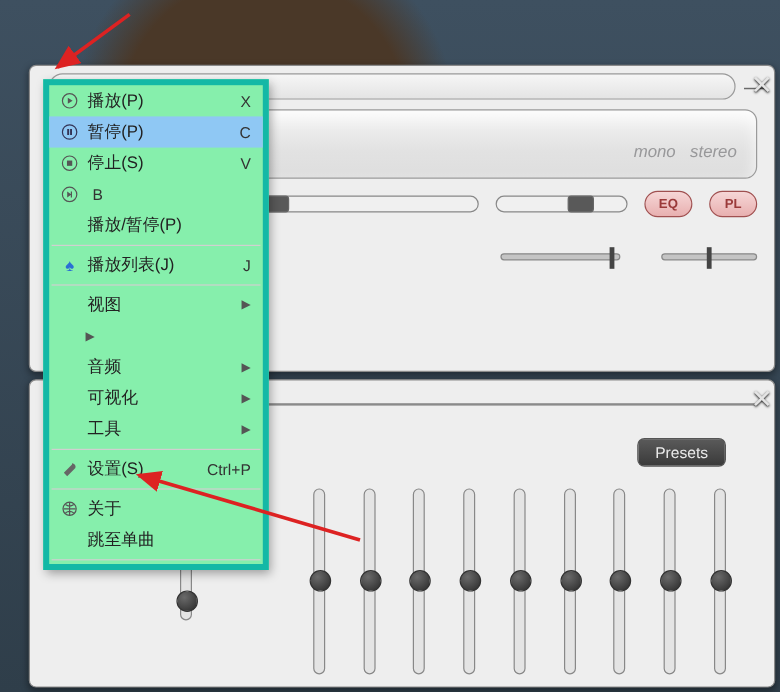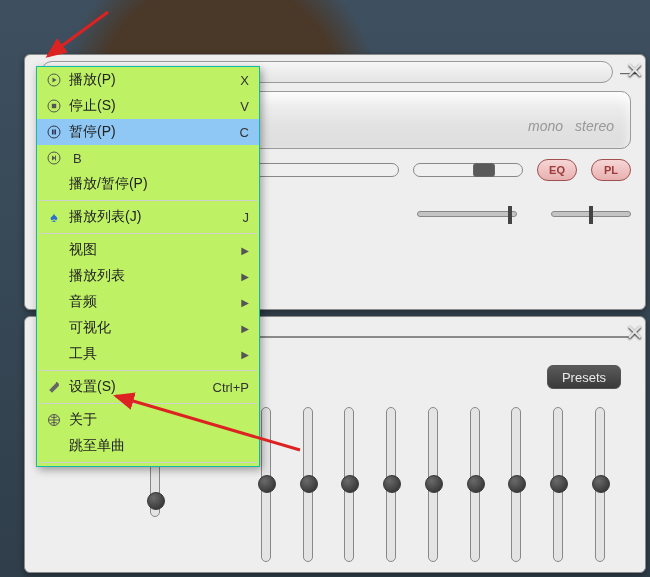--- a/index.html
+++ b/index.html
@@ -73,33 +73,33 @@
     overflow:hidden;
   }
   .eq-title-row { display:flex; align-items:center; height:40px; }
   .eq-line { flex:1; height:2px; background:#8a8a8a; }
   .eq-title { font-size:22px; color:#555; font-weight:500; padding:0 6px 6px 4px; font-family: Georgia, serif; letter-spacing:-0.5px; }
   .eq-toggle-track { width:170px; height:20px; border:1px solid #888; border-radius:10px; background:linear-gradient(#e8e8e8,#f4f4f4); position:relative; align-self:flex-start; margin-left:10px;}
   .eq-presets {
     width:74px; height:24px; border:1px solid #555; border-radius:6px;
     background: linear-gradient(#5a5a5a,#3a3a3a); color:#eaeaea;
     font-size:13px; display:flex; align-items:center; justify-content:center; cursor:pointer;
-    position:absolute; right:24px; top:48px;
+    position:absolute; right:40px; top:48px;
   }
   .eq-sliders { position:absolute; left:40px; right:24px; top:90px; bottom:10px; display:flex; }
   .eq-preamp-area { width:180px; display:flex; flex-direction:column; align-items:center; }
   .eq-bands { flex:1; display:flex; justify-content:space-around; }
   .eq-slider-col { display:flex; flex-direction:column; align-items:center; width:40px; }
   .eq-vtrack { width:10px; flex:1; min-height:110px; border:1px solid #888; border-radius:5px; background:#e4e4e4; position:relative; }
   .eq-knob { position:absolute; left:-4px; width:18px; height:18px; border-radius:50%; background: radial-gradient(circle at 35% 30%, #6a6a6a,#2a2a2a); border:1px solid #333; }
 
   
   .context-menu {
-    position:absolute; left:36px; top:66px; width:224px;
-    background:#bef264; border:1px solid #14b8a6;
+    position:absolute; left:36px; top:66px; width:188px;
+    background:#86efac; border:5px solid #14b8a6;
     box-shadow: 2px 3px 8px rgba(0,0,0,0.35);
     font-size:14px; color:#222;
     z-index:100;
   }
   .menu-item {
     display:flex; align-items:center; height:26px; padding:0 10px 0 6px;
     cursor:default; position:relative;
   }
   .menu-item .mi-icon { width:22px; display:flex; justify-content:center; color:#555; }
   .menu-item .mi-label { flex:1; padding-left:4px; white-space:nowrap; }
@@ -266,45 +266,45 @@
   <div class="menu-item">
     <span class="mi-icon">
         <svg width="14" height="14" viewBox="0 0 14 14">
           <circle cx="7" cy="7" r="6" fill="none" stroke="#555"></circle>
           <path d="M5.5 4.5l4 2.5-4 2.5z" fill="#555"></path>
         </svg>
       </span>
     <span class="mi-label">播放(P)</span>
     <span class="mi-accel">X</span>
   </div>
-  <div class="menu-item">
-    <span class="mi-icon">
-        <svg width="14" height="14" viewBox="0 0 14 14">
-          <circle cx="7" cy="7" r="6" fill="none" stroke="#555"></circle>
-          <rect x="4.8" y="4.8" width="4.4" height="4.4" fill="#555"></rect>
-        </svg>
-      </span>
-    <span class="mi-label">停止(S)</span>
-    <span class="mi-accel">V</span>
-  </div>
   <div class="menu-item highlight">
     <span class="mi-icon">
         <svg width="14" height="14" viewBox="0 0 14 14">
           <circle cx="7" cy="7" r="6" fill="none" stroke="#335"></circle>
           <rect x="5" y="4.5" width="1.6" height="5" fill="#335"></rect>
           <rect x="7.4" y="4.5" width="1.6" height="5" fill="#335"></rect>
         </svg>
       </span>
     <span class="mi-label">暂停(P)</span>
     <span class="mi-accel">C</span>
   </div>
   <div class="menu-item">
     <span class="mi-icon">
         <svg width="14" height="14" viewBox="0 0 14 14">
           <circle cx="7" cy="7" r="6" fill="none" stroke="#555"></circle>
+          <rect x="4.8" y="4.8" width="4.4" height="4.4" fill="#555"></rect>
+        </svg>
+      </span>
+    <span class="mi-label">停止(S)</span>
+    <span class="mi-accel">V</span>
+  </div>
+  <div class="menu-item">
+    <span class="mi-icon">
+        <svg width="14" height="14" viewBox="0 0 14 14">
+          <circle cx="7" cy="7" r="6" fill="none" stroke="#555"></circle>
           <path d="M5 4.5l3.5 2.5L5 9.5z M8 4.5h1v5H8z" fill="#555"></path>
         </svg>
       </span>
     <span class="mi-accel">B</span>
   </div>
   <div class="menu-item">
     <span class="mi-icon"></span>
     <span class="mi-label">播放/暂停(P)</span>
   </div>
   <div class="menu-sep"></div>
@@ -314,21 +314,20 @@
     <span class="mi-accel">J</span>
   </div>
   <div class="menu-sep"></div>
   <div class="menu-item">
     <span class="mi-icon"></span>
       <span class="mi-label">视图</span>
       <span class="mi-arrow">▶</span>
   </div>
   <div class="menu-item">
     <span class="mi-icon"></span>
-      <span class="mi-label">播放列表</span>
       <span class="mi-arrow">▶</span>
   </div>
   <div class="menu-item">
     <span class="mi-icon"></span>
       <span class="mi-label">音频</span>
       <span class="mi-arrow">▶</span>
   </div>
   <div class="menu-item">
     <span class="mi-icon"></span>
       <span class="mi-label">可视化</span>

